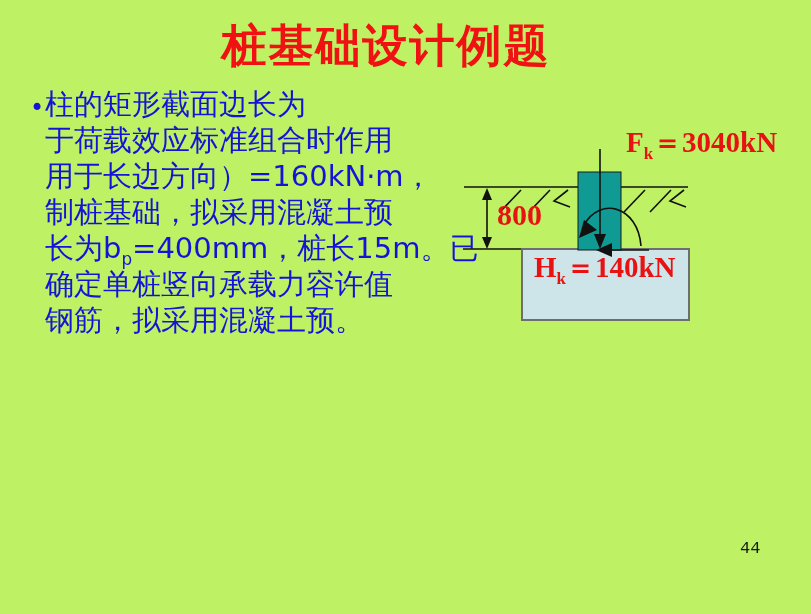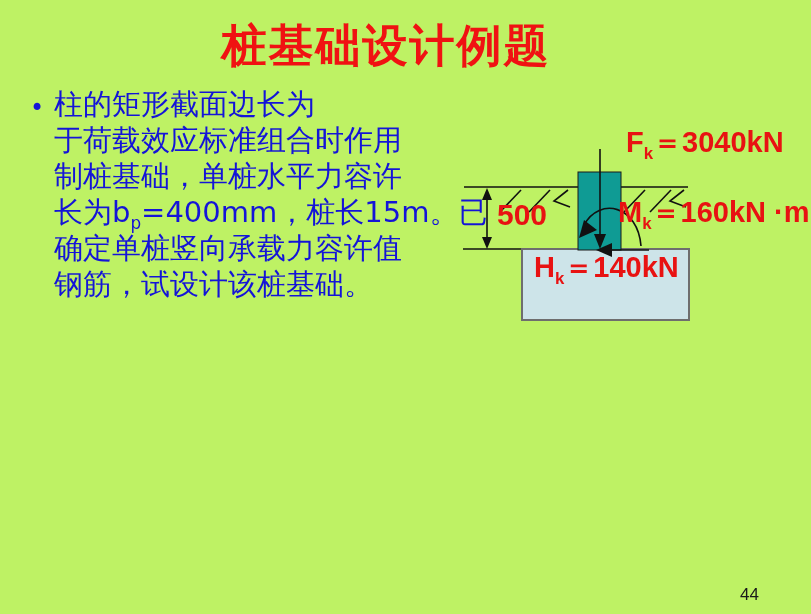--- a/index.html
+++ b/index.html
@@ -13,59 +13,60 @@
     position:absolute; top:16px; left:0; width:772px; margin:0;
     text-align:center; font-size:45px; font-weight:bold;
     color:var(--title-red,#f01212);
     font-family:"DejaVu Serif", serif; letter-spacing:2px;
   }
   .body-text { position:absolute; left:28px; top:86px; width:460px; }
   .bullet {
     position:absolute; left:2px; top:4px; font-size:24px;
     color:var(--body-blue,#1414d8); line-height:36px;
   }
-  .lines { margin-left:26px; }
+  .lines { margin-left:17px; }
   .line {
     font-size:29px; line-height:36px; color:var(--body-blue,#1414d8);
     white-space:nowrap; font-family:"DejaVu Sans", sans-serif;
   }
   .line sub, .red-label sub { font-size:0.58em; line-height:0; }
   .diagram-svg { position:absolute; left:0; top:0; pointer-events:none; }
   .diagram-svg line, .diagram-svg path, .diagram-svg polyline {
     stroke:var(--diagram-stroke,#111); stroke-width:1.6; fill:none;
   }
   .diagram-svg polygon { fill:var(--diagram-stroke,#111); stroke:none; }
   .red-label {
     position:absolute; color:var(--label-red,#e81212); font-weight:bold;
     font-size:29px; line-height:1.05; white-space:nowrap;
-    font-family:Liberation Sans, sans-serif;
+    font-family:Liberation Serif, serif;
   }
   .dim-label { font-size:30px; }
   .page-number {
-    position:absolute; left:740px; top:585px; font-size:17px;
+    position:absolute; left:740px; top:539px; font-size:17px;
     color:var(--page-number-color,#1a1a1a);
-    font-family:Liberation Sans, sans-serif;
+    font-family:Liberation Mono, monospace;
   }
 </style>
 </head>
 <body>
 
 <div class="slide">
 
   <h1 class="title">桩基础设计例题</h1>
 
   <div class="body-text">
     <span class="bullet">•</span>
     <div class="lines">
         <div class="line">柱的矩形截面边长为</div>
         <div class="line">于荷载效应标准组合时作用</div>
-        <div class="line">制桩基础，单桩水平力容许</div>
+        <div class="line">用于长边方向）=160kN·m，</div>
+        <div class="line">制桩基础，拟采用混凝土预</div>
         <div class="line">长为b<sub>p</sub>=400mm，桩长15m。已</div>
         <div class="line">确定单桩竖向承载力容许值</div>
-        <div class="line">钢筋，试设计该桩基础。</div>
+        <div class="line">钢筋，拟采用混凝土预。</div>
       </div>
   </div>
 
   <svg class="diagram-svg" width="811" height="614" viewBox="0 0 811 614">
     <line x1="464" y1="187" x2="688" y2="187"></line>
     <rect x="522" y="249" width="167" height="71" fill="#CDE4E9" stroke="#6E6E6E" stroke-width="2"></rect>
     <rect x="578" y="172" width="43" height="78" fill="#0F9B94" stroke="#1a1a1a" stroke-width="1"></rect>
     <g>
       <line x1="500" y1="212" x2="521" y2="190"></line>
       <line x1="529" y1="212" x2="550" y2="190"></line>
@@ -89,23 +90,22 @@
     <g>
       <path d="M 641 246 C 638 206 600 196 584 225" stroke-width="3"></path>
       <polygon points="579,238 584,220 597,230"></polygon>
     </g>
     <g>
       <line x1="609" y1="250" x2="649" y2="250" stroke-width="3.5"></line>
       <polygon points="596,250 612,243 612,257"></polygon>
     </g>
   </svg>
 
-  <div class="red-label dim-label" style="left:497px; top:199px;">500</div>
+  <div class="red-label dim-label" style="left:497px; top:199px;">800</div>
 
   <div class="red-label" style="left:626px; top:127px;">F<sub>k</sub>＝3040kN</div>
 
-  <div class="red-label" style="left:618px; top:197px;">M<sub>k</sub>＝160kN ·m</div>
 
   <div class="red-label" style="left:534px; top:252px;text-align:right;">H<sub>k</sub>＝140kN</div>
 
   <div class="page-number">44</div>
 
 </div>
 
 </body></html>

